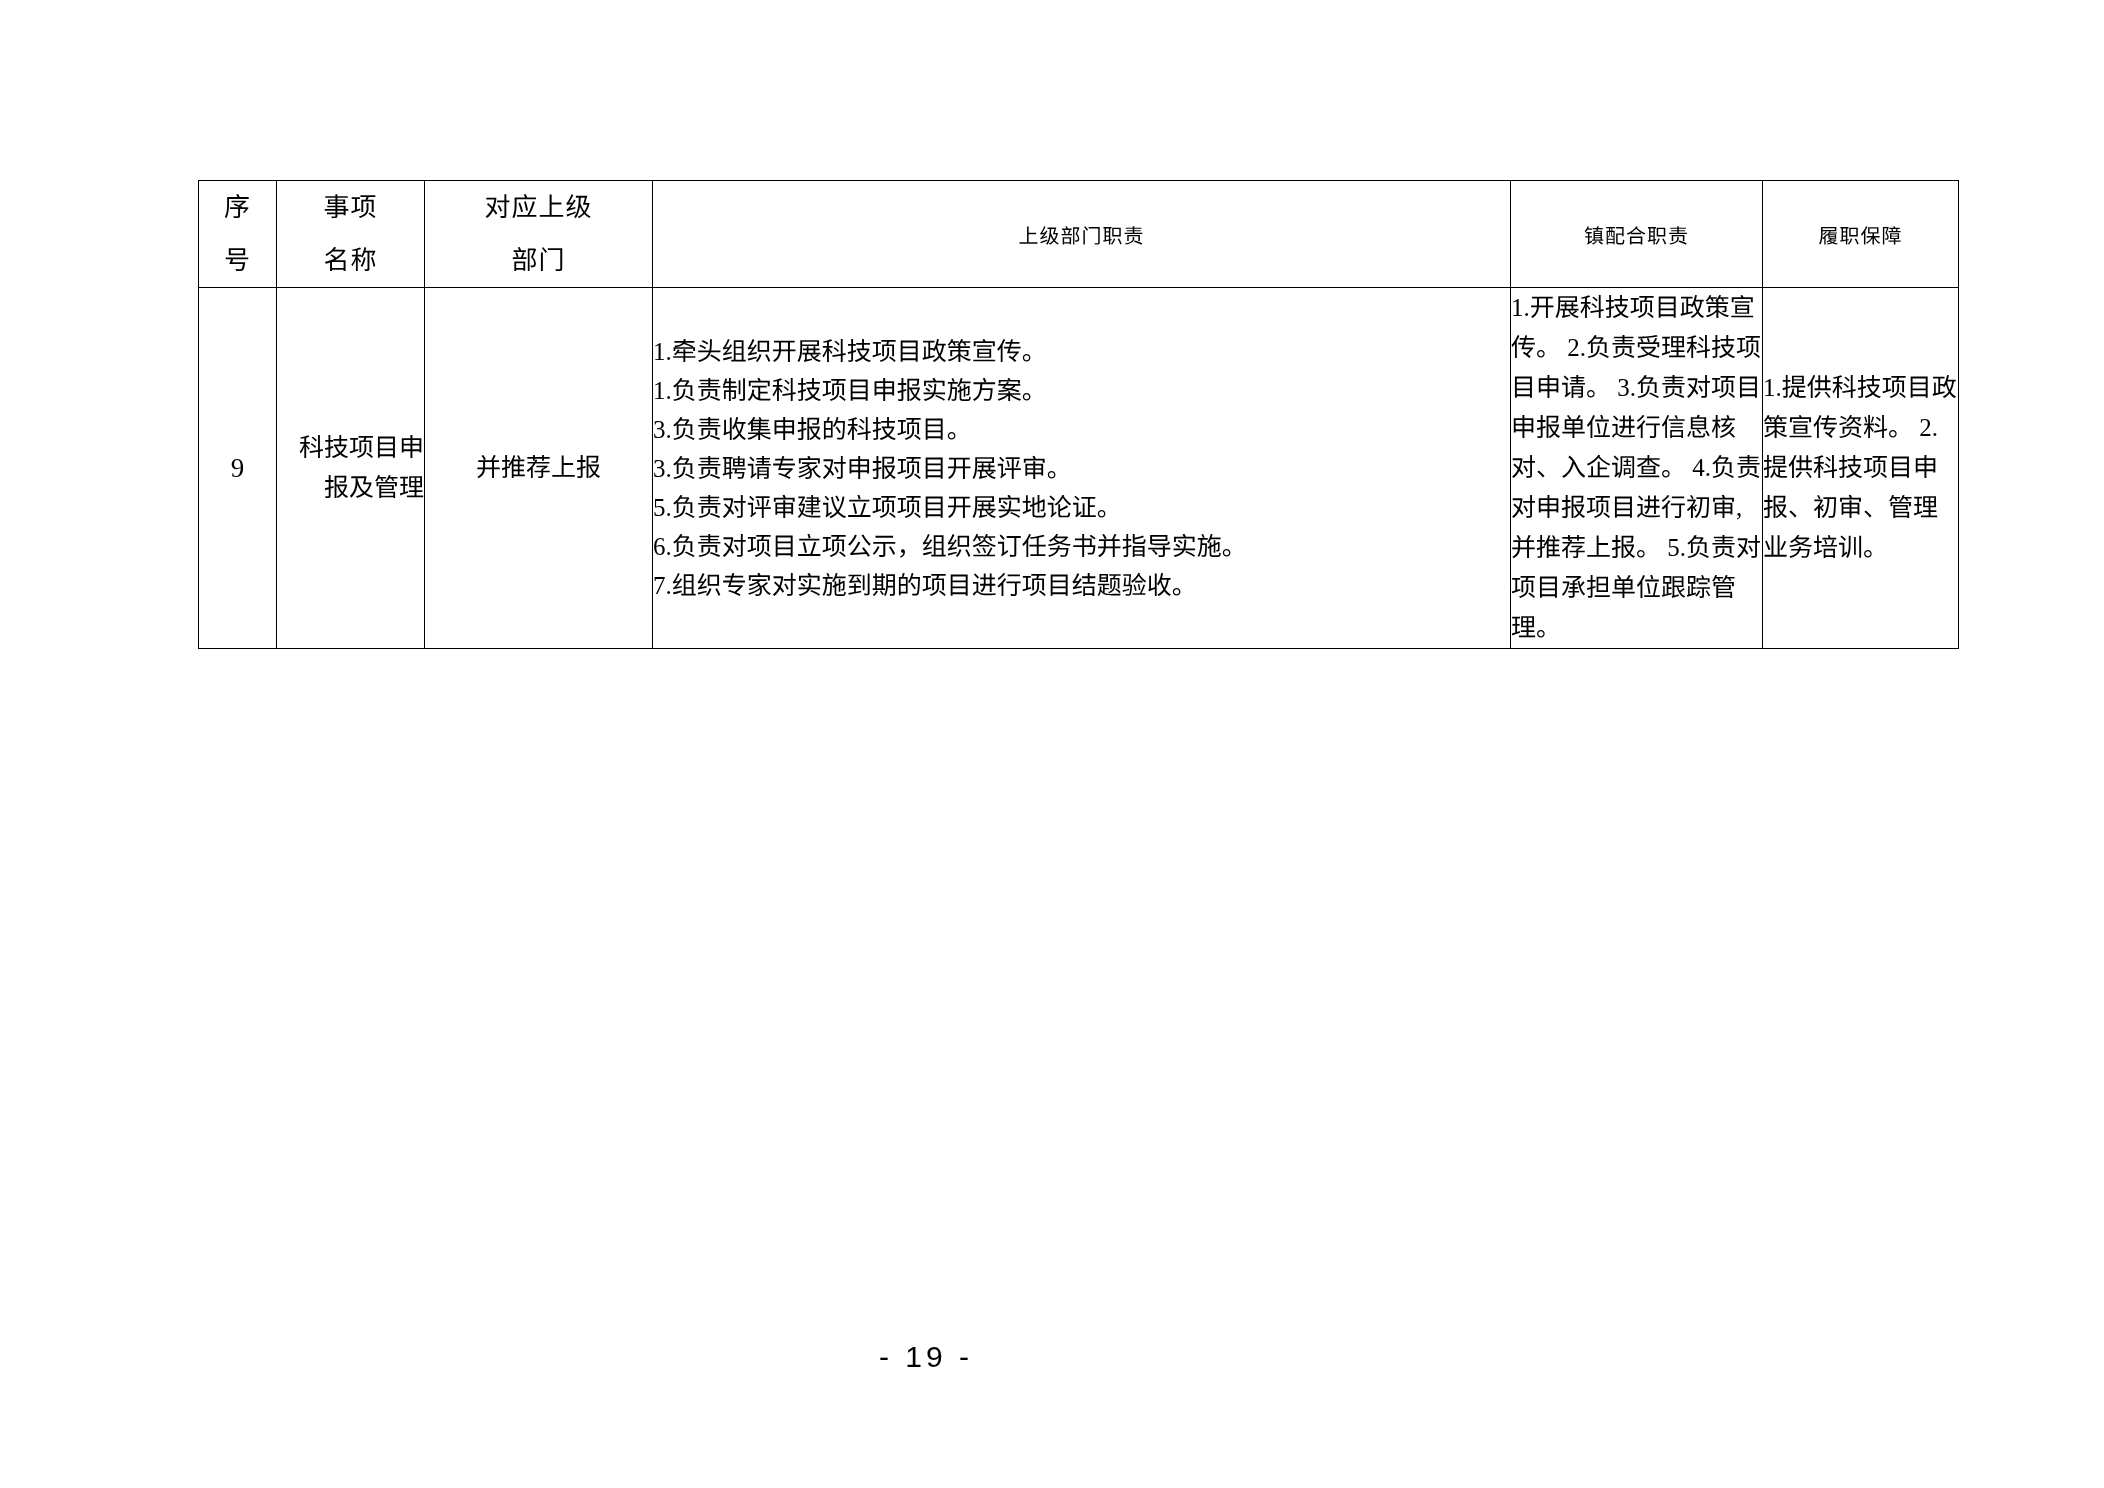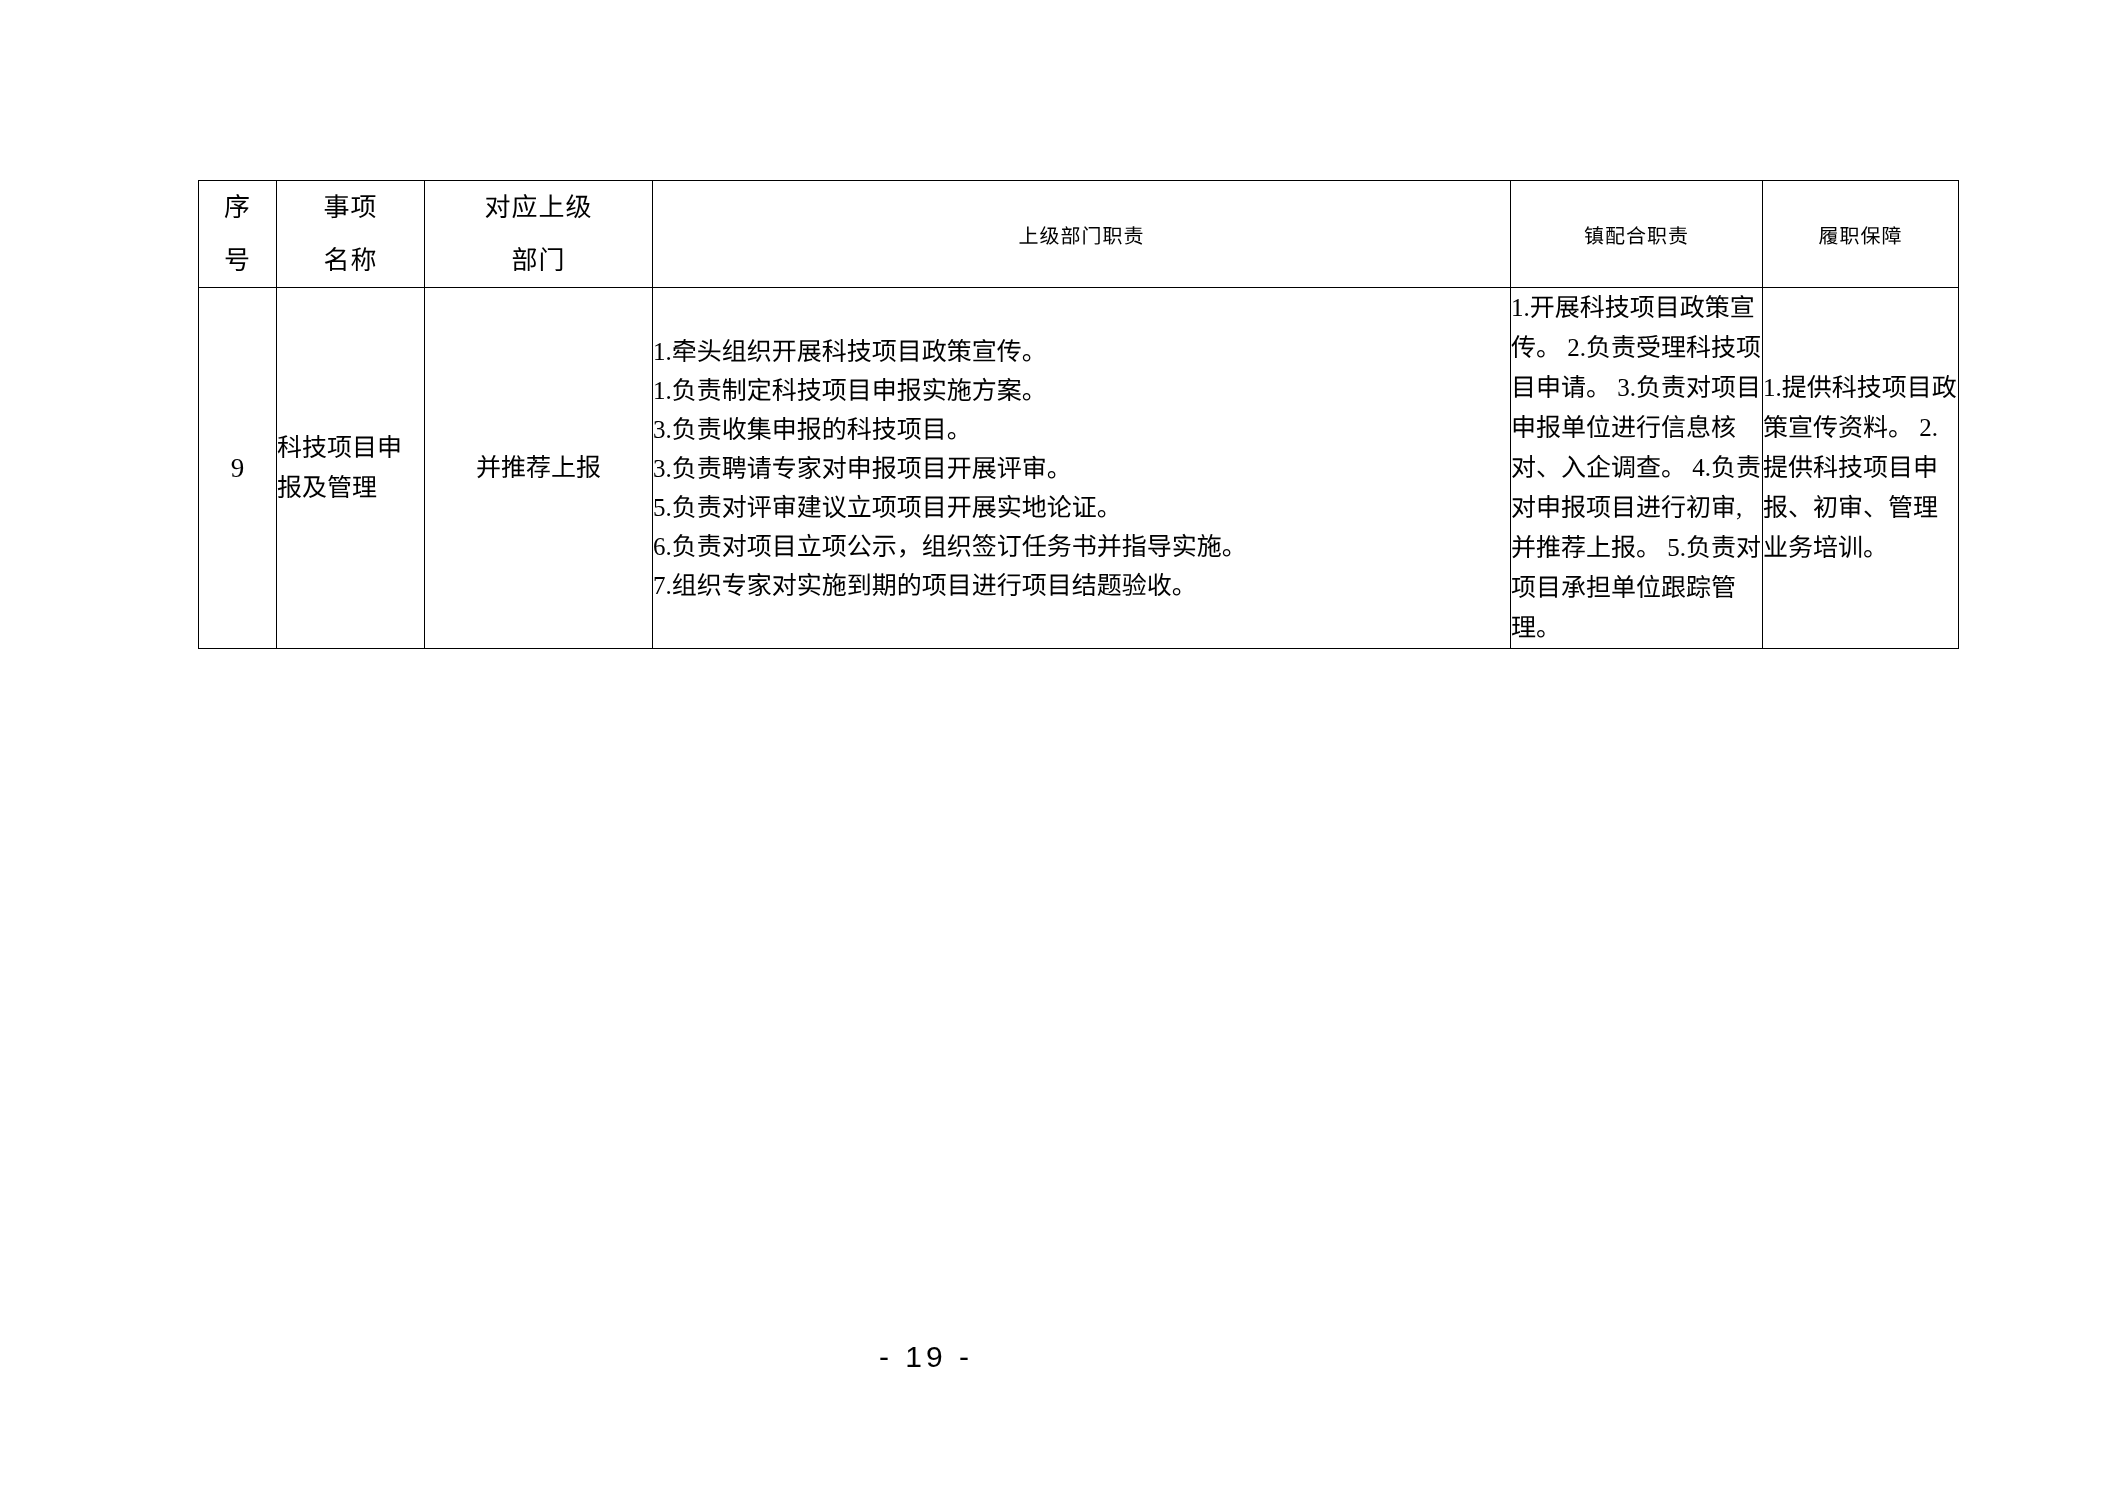--- a/index.html
+++ b/index.html
@@ -75,21 +75,21 @@
     font-size: 27px;
     font-family: "Liberation Serif", "DejaVu Serif", serif;
   }
   .cell-center-small {
     text-align: center;
     font-size: 25px;
     line-height: 40px;
     padding: 6px 10px;
   }
   .cell-name {
-    text-align: left;
+    text-align: right;
     font-size: 25px;
     line-height: 40px;
     padding: 6px 14px;
   }
   .cell-duty {
     text-align: left;
     font-size: 25px;
     line-height: 39px;
     padding: 10px 14px 10px 30px;
   }

